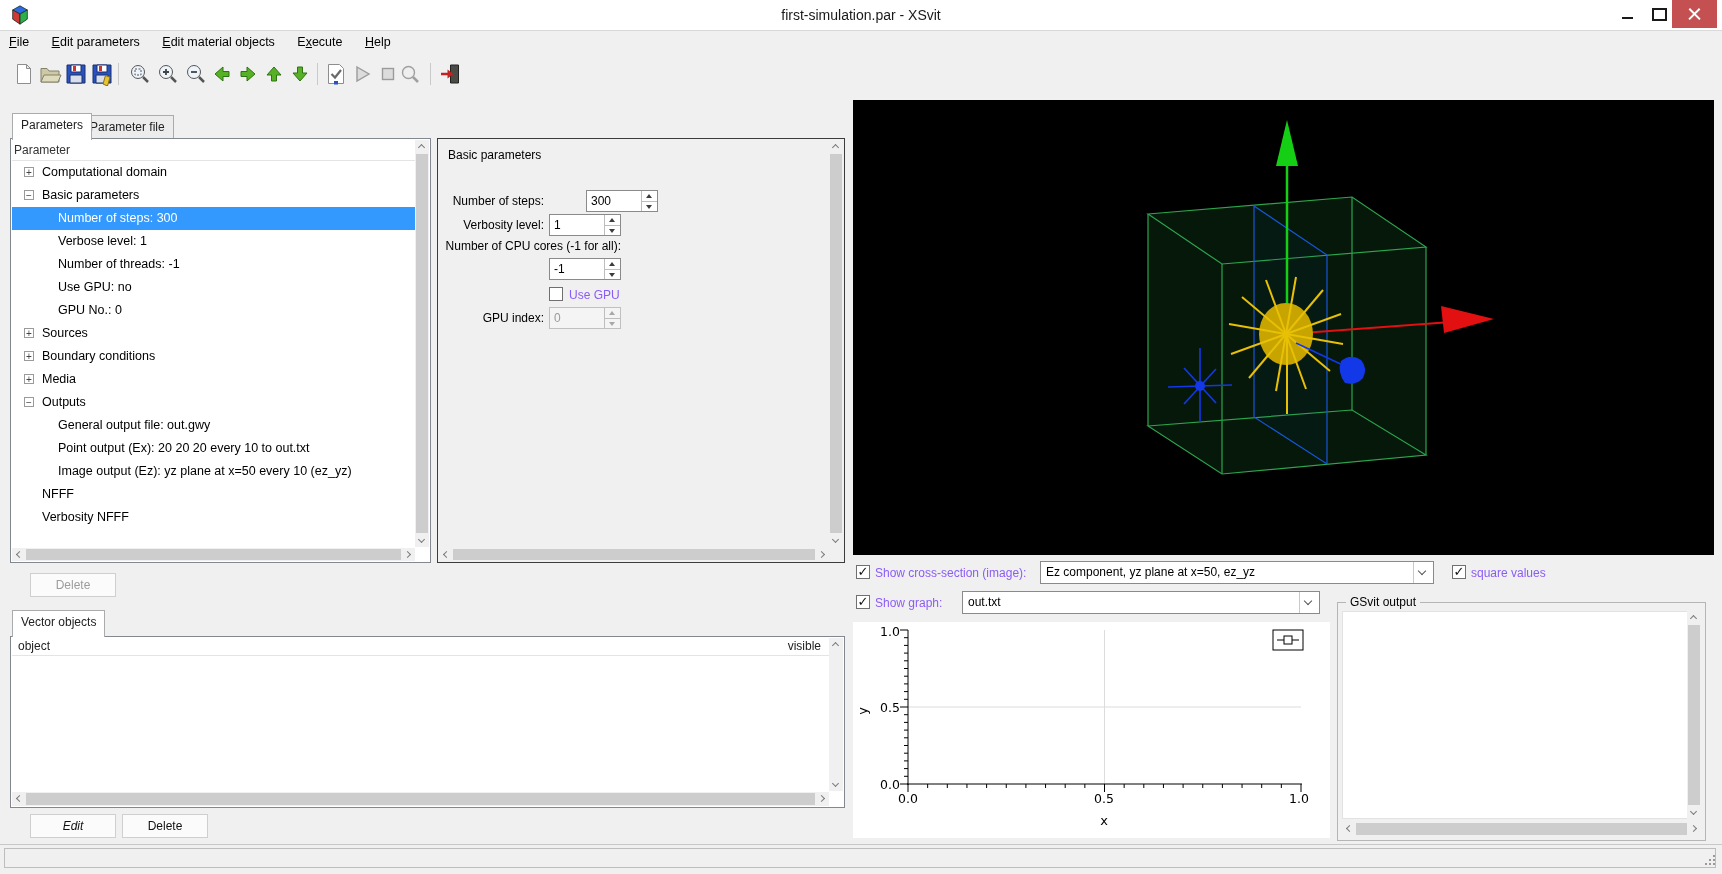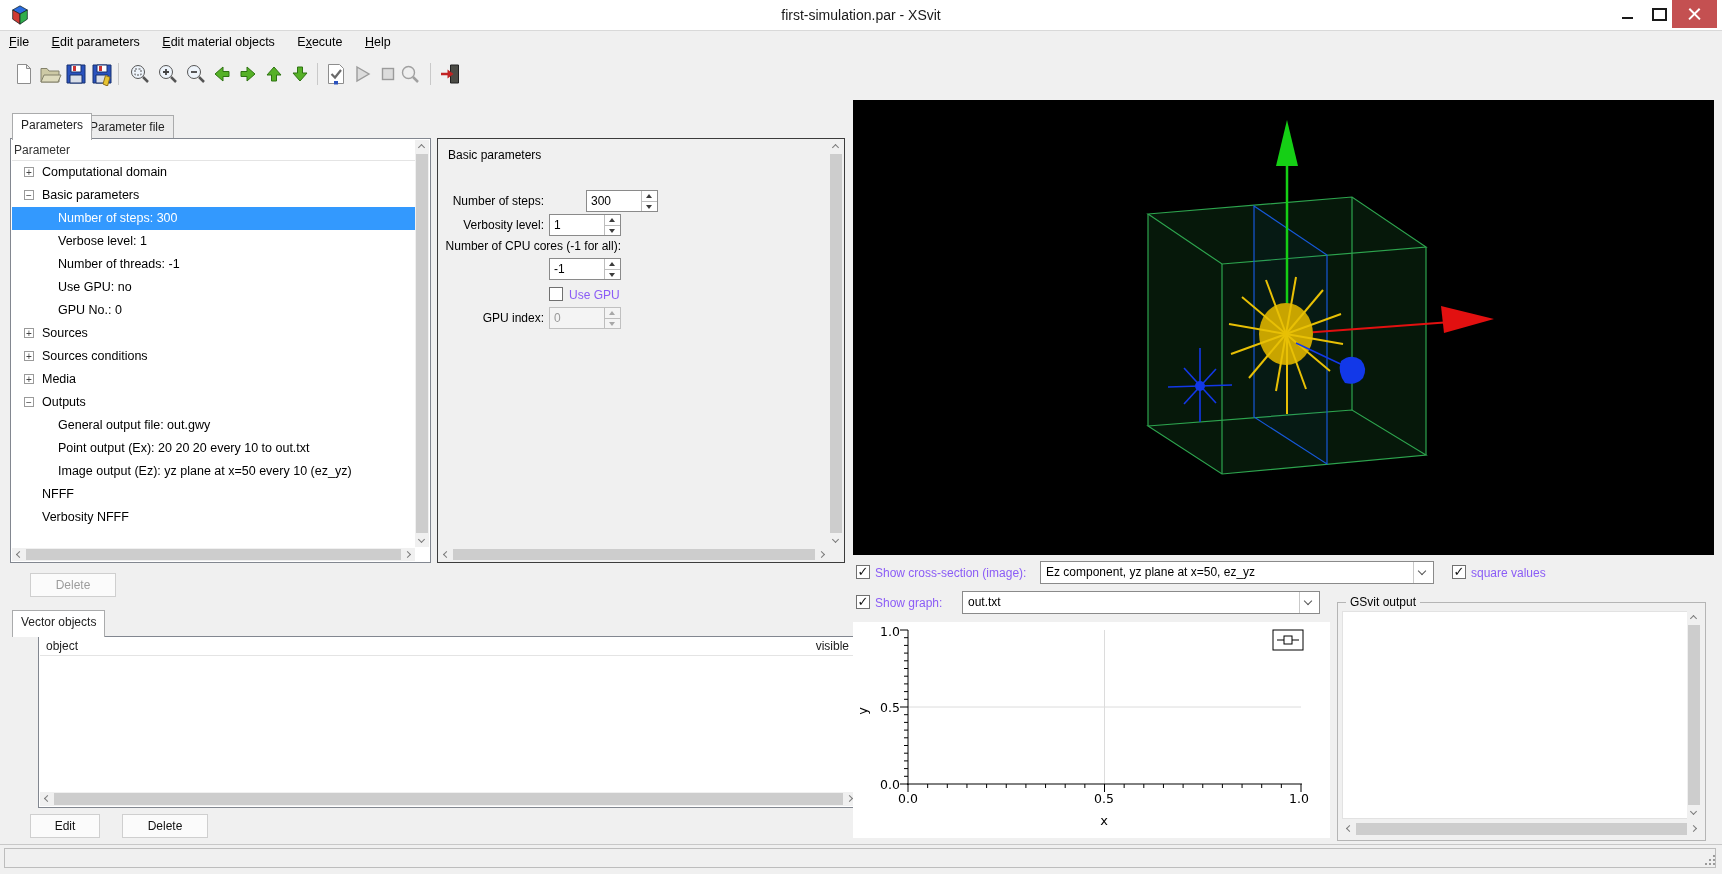--- a/index.html
+++ b/index.html
@@ -229,21 +229,21 @@
         </div>
       <div class="trow lvl2">
           <span class="tl">GPU No.: 0</span>
         </div>
       <div class="trow lvl1">
           <span class="exp">+</span>
           <span class="tl">Sources</span>
         </div>
       <div class="trow lvl1">
           <span class="exp">+</span>
-          <span class="tl">Sources conditions</span>
+          <span class="tl">Boundary conditions</span>
         </div>
       <div class="trow lvl1">
           <span class="exp">+</span>
           <span class="tl">Media</span>
         </div>
       <div class="trow lvl1">
           <span class="exp">−</span>
           <span class="tl">Outputs</span>
         </div>
       <div class="trow lvl2">
@@ -326,38 +326,38 @@
       <div class="sb-thumb" style="left:14px;top:1px;height:11px;right:14px;"></div>
       <span class="sb-ar right" style="right:0;top:0;"></span>
     </div>
   </div>
 
   <div class="btn disabled" style="left:30px;top:573px;width:86px;height:24px;">Delete</div>
 
   <div class="tab active" style="left:12px;top:610px;">Vector objects</div>
   <div class="tab" style="left:105px;top:612px;margin-top:34px;">Vector material file</div>
 
-  <div class="panel" style="left:10px;top:636px;width:835px;height:172px;margin-left:28px;">
+  <div class="panel" style="left:10px;top:636px;width:835px;height:172px;">
     <div class="vheader">
       <span style="position:absolute;left:6px;top:1px;">object</span>
       <span style="position:absolute;right:8px;top:1px;">visible</span>
     </div>
     <div style="position:absolute;left:1px;top:19px;right:15px;bottom:16px;background:#fff;"></div>
     <div class="sbv" style="right:1px;top:1px;width:14px;bottom:16px;">
       <span class="sb-ar up" style="left:0;top:0;"></span>
       <span class="sb-ar down" style="left:0;bottom:0;"></span>
     </div>
     <div class="sbh" style="left:1px;bottom:1px;height:14px;right:15px;">
       <span class="sb-ar left" style="left:0;top:0;"></span>
       <div class="sb-thumb" style="left:14px;top:1px;height:12px;right:14px;"></div>
       <span class="sb-ar right" style="right:0;top:0;"></span>
     </div>
   </div>
 
-  <div class="btn" style="left:30px;top:814px;width:70px;height:24px;">Edit</div>
+  <div class="btn" style="left:30px;top:814px;width:86px;height:24px;font-style:italic;">Edit</div>
   <div class="btn" style="left:122px;top:814px;width:86px;height:24px;">Delete</div>
 
   <div style="position:absolute;left:853px;top:100px;width:861px;height:455px;background:#000;">
     <svg width="861" height="455" viewBox="0 0 861 455">
 
       <polygon points="295,114 499,97 573,147 573,355 369,374 295,326" fill="#06180a"></polygon>
       <g stroke="#2da44e" stroke-width="1.2" fill="none">
         <polygon points="295,114 499,97 573,147 369,164"></polygon>
         <line x1="295" y1="114" x2="295" y2="326"></line>
         <line x1="369" y1="164" x2="369" y2="374"></line>

